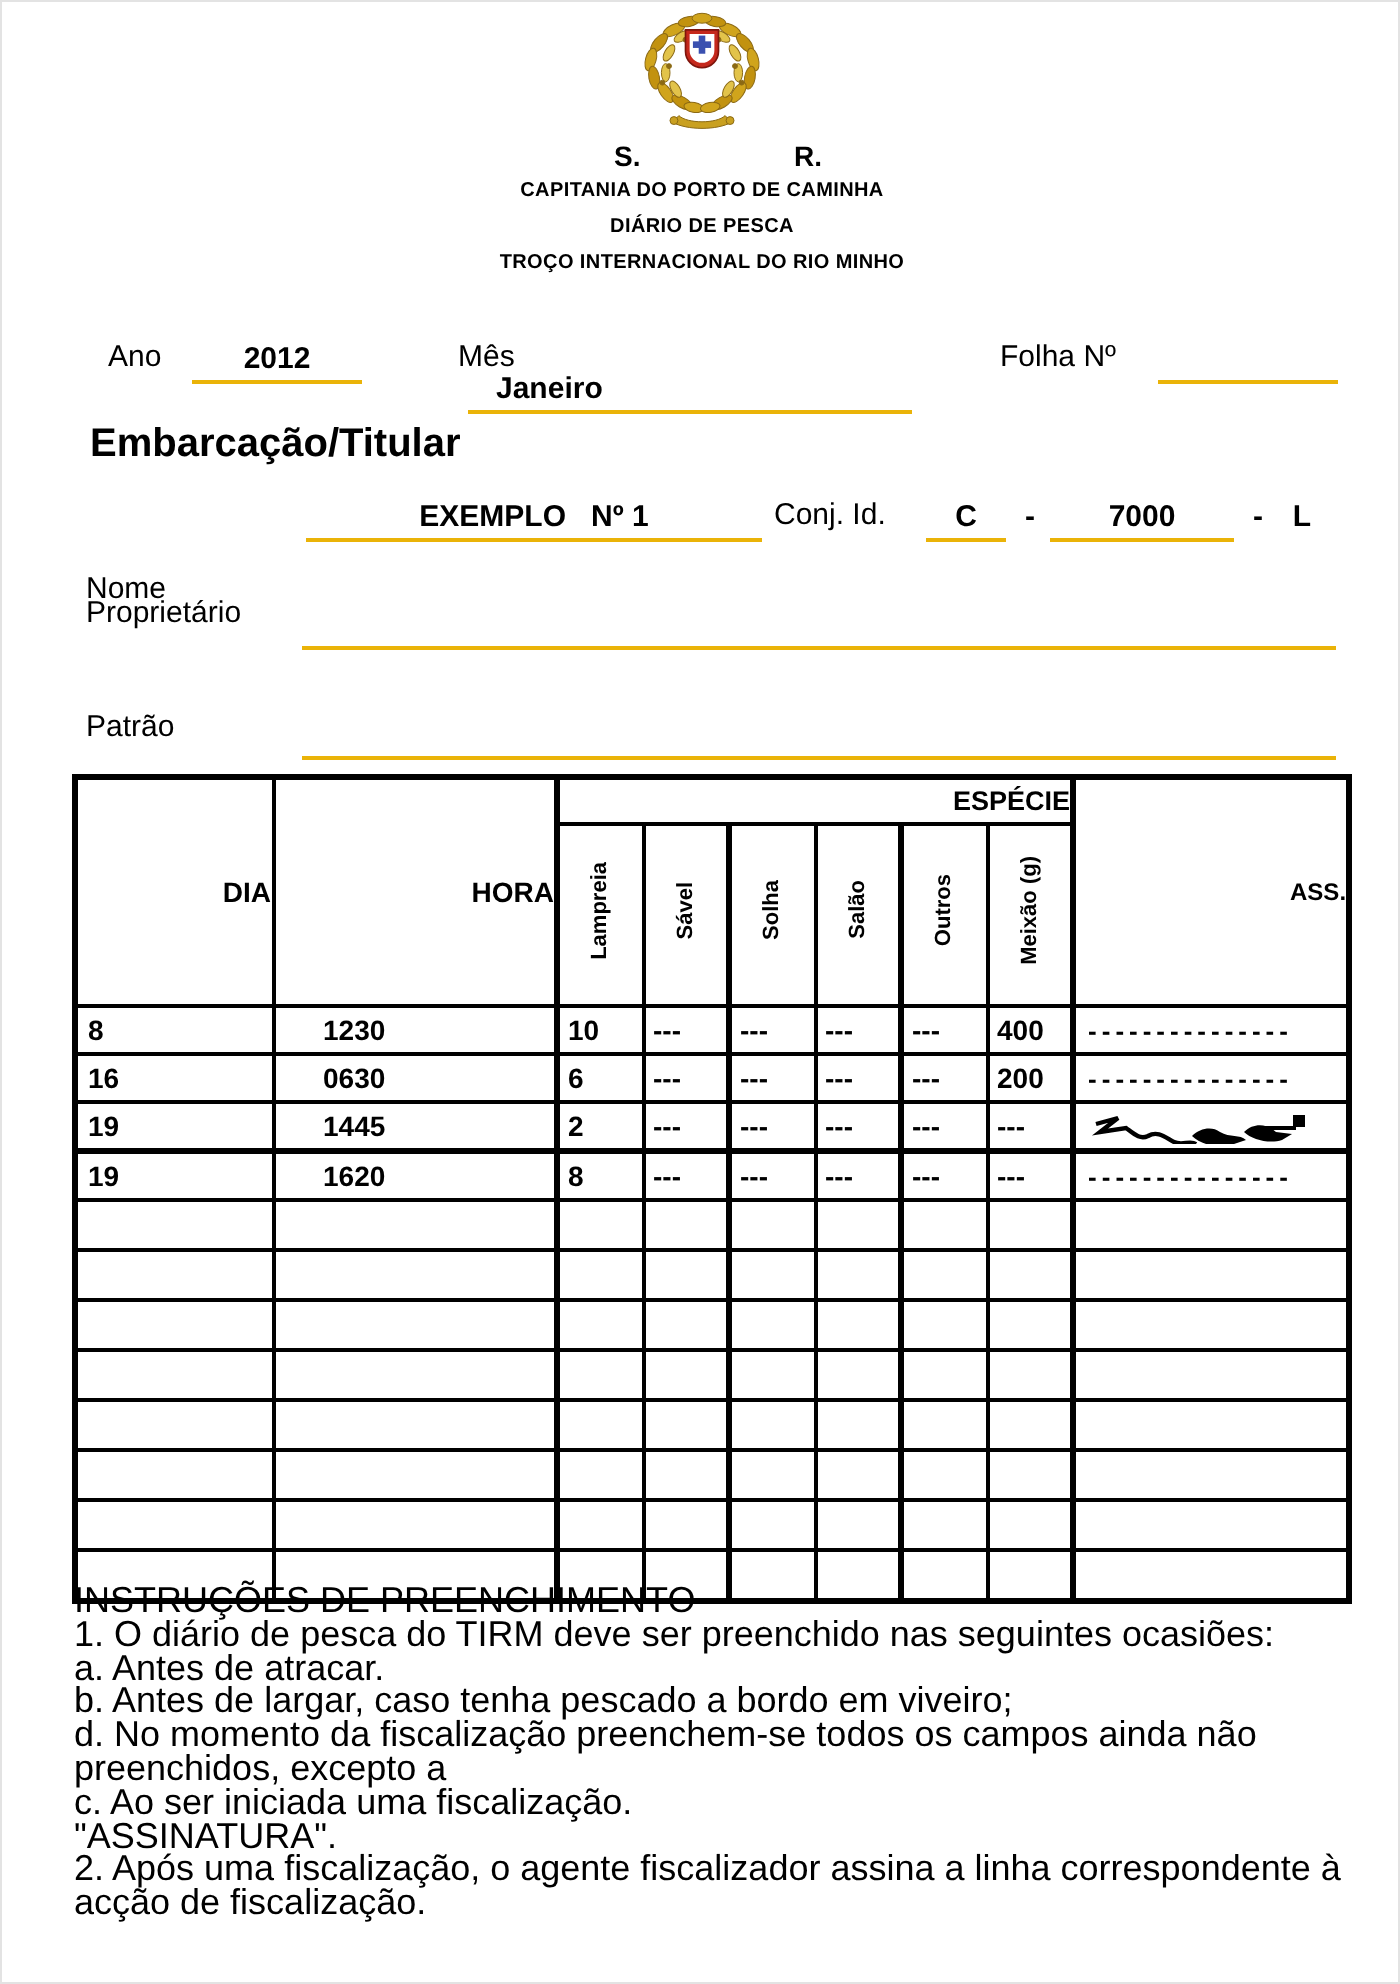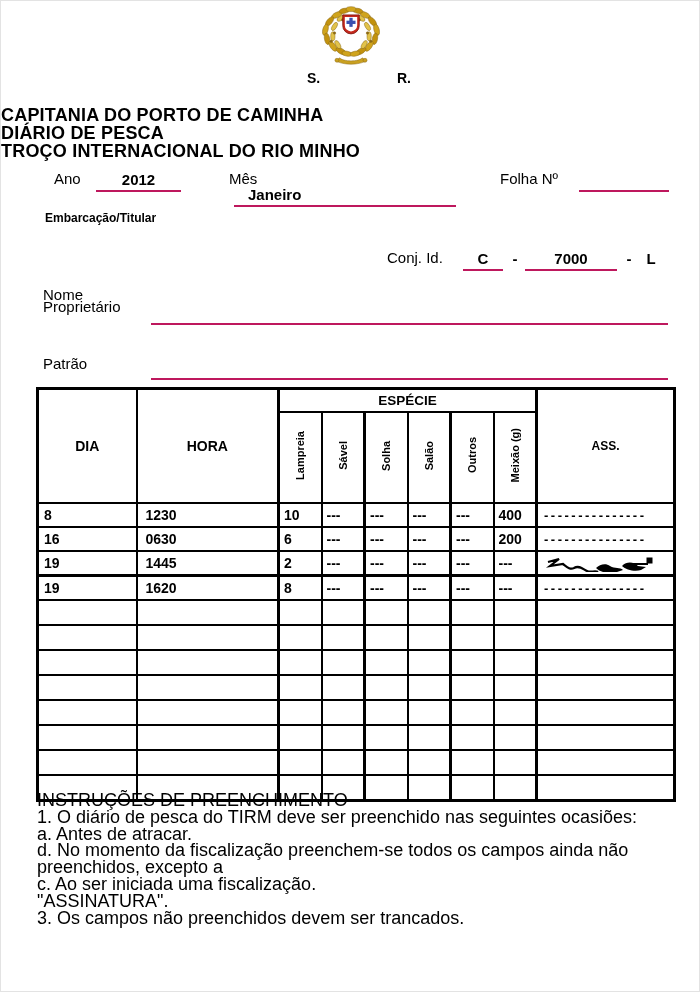--- a/index.html
+++ b/index.html
@@ -1,39 +1,39 @@
 <!DOCTYPE html>
 <html><head>
 <meta charset="utf-8">
 <style>
   html,body{margin:0;padding:0;background:#fff;}
   .page{position:relative;width:700px;height:992px;background:#fff;overflow:hidden;
         font-family:"Liberation Sans",sans-serif;color:#000;border:1px solid #e3e3e3;box-sizing:border-box;}
   
   .crest{position:absolute;left:308px;top:4px;width:84px;height:66px;}
   .sr{position:absolute;top:69px;font-size:14px;font-weight:bold;}
-  .title{position:absolute;left:0;width:700px;font-weight:bold;font-size:18px;letter-spacing:.2px;margin-top:15px;}
+  .title{position:absolute;left:0;width:700px;text-align:center;font-weight:bold;font-size:10px;letter-spacing:.2px;}
   
   .lbl{position:absolute;height:22px;line-height:22px;font-size:15px;white-space:pre;}
-  .fill{position:absolute;height:22px;line-height:24px;border-bottom:2px solid #be185d;
+  .fill{position:absolute;height:22px;line-height:24px;border-bottom:2px solid #eab308;
         font-size:15px;font-weight:bold;text-align:center;white-space:pre;}
   .fill.left{text-align:left;padding-left:14px;}
   .noline{border-bottom:none;}
-  .sec{position:absolute;font-weight:bold;font-size:12px;}
+  .sec{position:absolute;font-weight:bold;font-size:20px;}
   
   .logtable{position:absolute;left:35px;top:386px;}
   table{border-collapse:collapse;table-layout:fixed;width:637px;border:3px solid #000;}
   th,td{border:2px solid #000;padding:0;overflow:hidden;}
-  tr.h1 th{height:21px;font-size:13.5px;font-weight:bold;text-align:center;}
+  tr.h1 th{height:21px;font-size:13.5px;font-weight:bold;text-align:right;}
   tr.h2 th{height:89px;vertical-align:middle;text-align:center;}
   .rot{display:inline-block;writing-mode:vertical-rl;transform:rotate(180deg);
        font-size:11px;font-weight:bold;line-height:1.1;white-space:nowrap;}
   tbody td{height:22px;font-size:14px;font-weight:bold;text-align:left;}
   td.c-dia{padding-left:5px;}
-  td.c-hora{padding-left:8px;}
+  td.c-hora{padding-left:24px;}
   td.sp{padding-left:4px;}
   td.ass-cell{padding-left:6px;letter-spacing:2.5px;font-size:13px;white-space:nowrap;}
   .bl3{border-left-width:3px;}
   tr.fisc td{border-bottom-width:3px;}
   tr.empty td{height:23px;}
   
   .instr{position:absolute;left:36px;top:791px;width:648px;font-size:18px;line-height:16.8px;}
   .instr div{white-space:pre-wrap;}
 </style>
 </head>
@@ -97,20 +97,21 @@
   <span class="lbl" style="left:53px;top:167px;">Ano</span>
   <span class="fill" style="left:95px;top:167px;width:85px;">2012</span>
   <span class="lbl" style="left:196px;top:167px;margin-left:32px;">Mês</span>
   <span class="fill left" style="left:233px;top:167px;width:208px;margin-top:15px;">Janeiro</span>
   <span class="lbl" style="left:499px;top:167px;">Folha Nº</span>
   <span class="fill" style="left:578px;top:167px;width:90px;"></span>
 
   <div class="sec" style="left:44px;top:210px;">Embarcação/Titular</div>
 
   <span class="lbl" style="left:42px;top:246px;margin-top:37px;">Nome</span>
+  <span class="fill" style="left:152px;top:246px;width:228px;">EXEMPLO   Nº 1</span>
   <span class="lbl" style="left:386px;top:246px;">Conj. Id.</span>
   <span class="fill" style="left:462px;top:246px;width:40px;">C</span>
   <span class="fill noline" style="left:506px;top:246px;width:16px;">-</span>
   <span class="fill" style="left:524px;top:246px;width:92px;">7000</span>
   <span class="fill noline" style="left:620px;top:246px;width:16px;">-</span>
   <span class="fill noline" style="left:640px;top:246px;width:20px;">L</span>
 
   <span class="lbl" style="left:42px;top:295px;">Proprietário</span>
   <span class="fill left" style="left:150px;top:300px;width:503px;"></span>
   <span class="lbl" style="left:42px;top:352px;">Patrão</span>
@@ -287,19 +288,20 @@
             <td class="ass-cell bl3"></td>
           </tr>
         </tbody>
     </table>
   </div>
 
   <div class="instr">
     <div>INSTRUÇÕES DE PREENCHIMENTO</div>
     <div>1. O diário de pesca do TIRM deve ser preenchido nas seguintes ocasiões:</div>
     <div>a. Antes de atracar.</div>
+    <div>b. Antes de largar, caso tenha pescado a bordo em viveiro;</div>
     <div>d. No momento da fiscalização preenchem-se todos os campos ainda não preenchidos, excepto a</div>
     <div>c. Ao ser iniciada uma fiscalização.</div>
     <div>"ASSINATURA".</div>
-    <div>3. Os campos não preenchidos devem ser trancados.</div>
+    <div>2. Após uma fiscalização, o agente fiscalizador assina a linha correspondente à acção de fiscalização.</div>
   </div>
 
 </div>
 
 </body></html>

